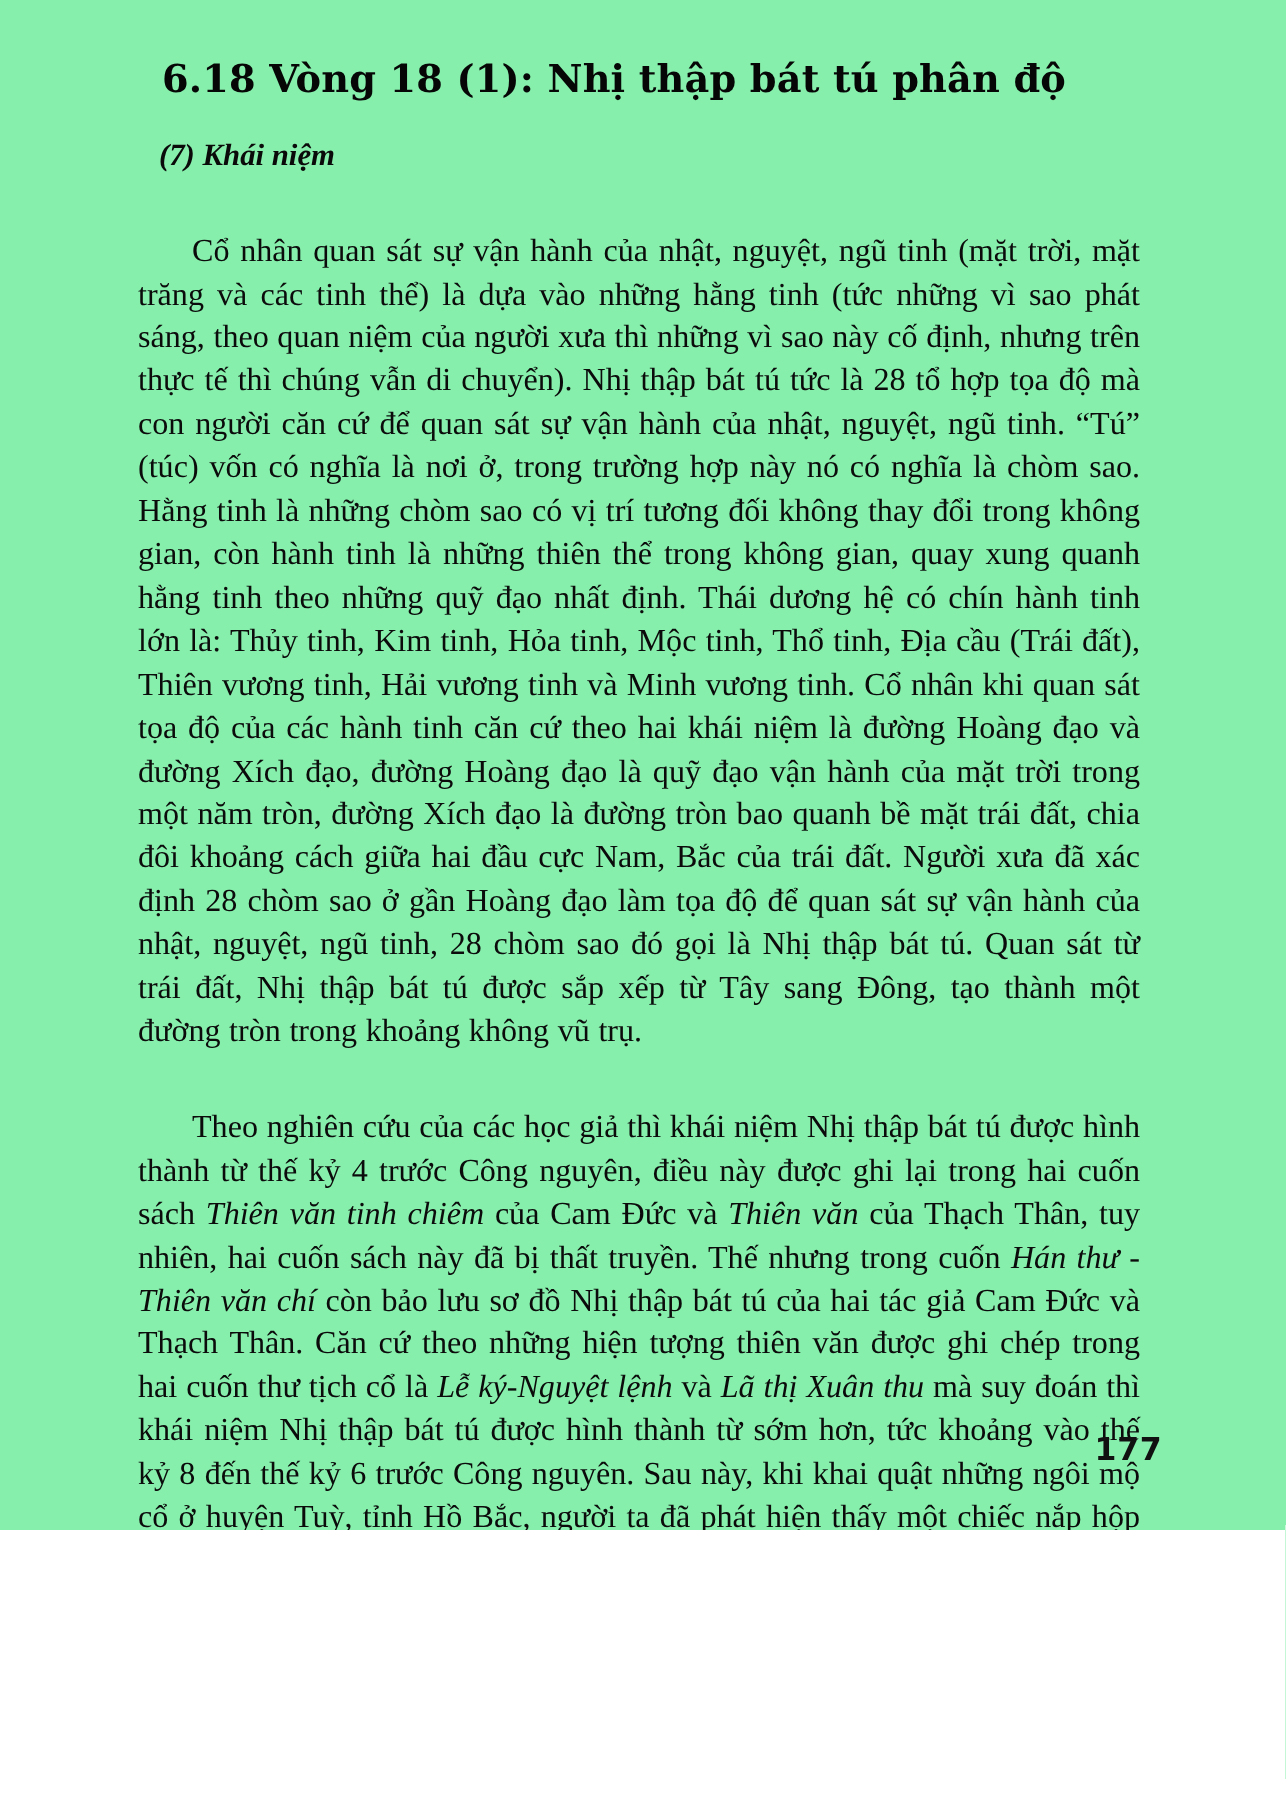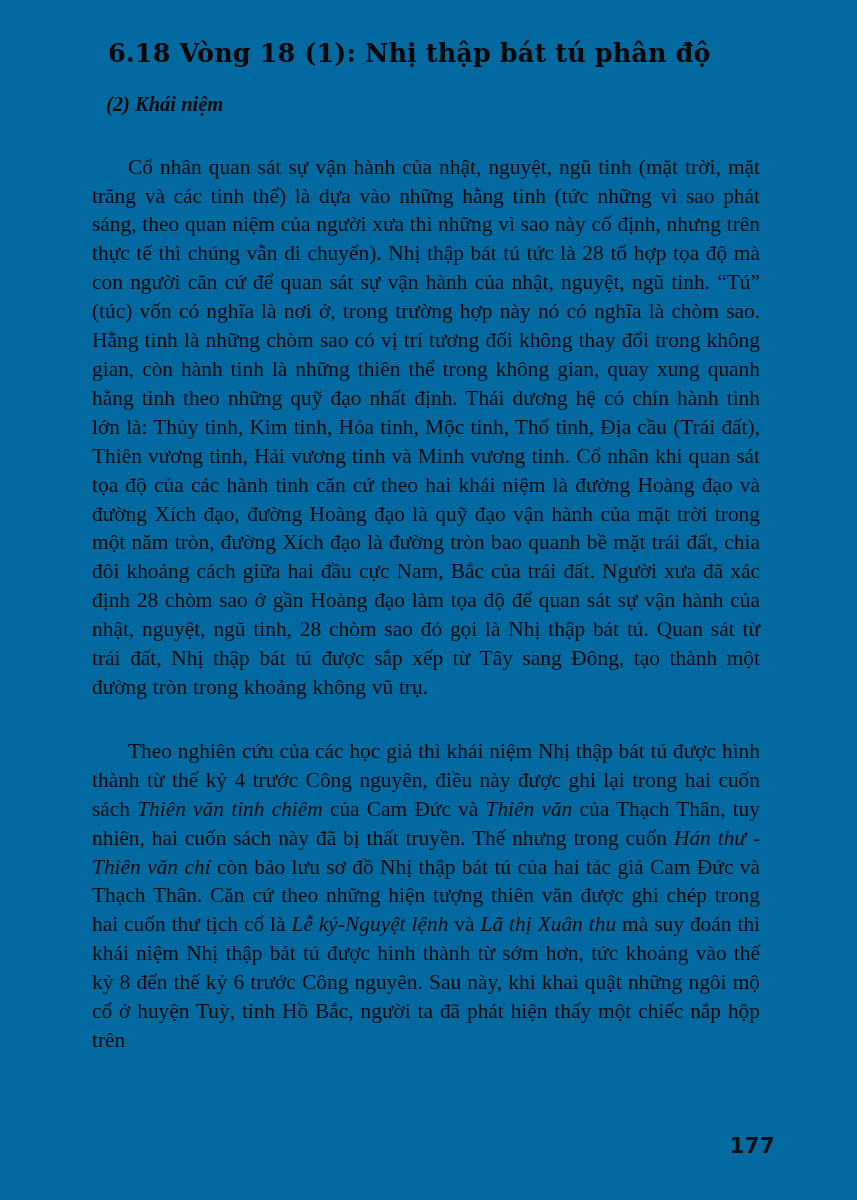--- a/index.html
+++ b/index.html
@@ -3,22 +3,22 @@
 <meta charset="utf-8">
 <style>
   html, body {
     margin: 0;
     padding: 0;
     background: #ffffff;
   }
   .page {
     position: relative;
     width: 857px;
-    height: 1200px;
-    background: #0369a1;
+    height: 1020px;
+    background: #86efac;
     overflow: hidden;
     font-family: "Liberation Serif", "DejaVu Serif", serif;
     color: #0b0b0b;
   }
   .content {
     position: absolute;
     left: 76px;
     top: 0;
     width: 700px;
   }
@@ -71,21 +71,21 @@
   }
 </style>
 </head>
 <body>
 
 <div class="page">
   <div class="content">
 
     <h1 class="heading">6.18 Vòng 18 (1): Nhị thập bát tú phân độ</h1>
 
-    <h2 class="subheading">(2) Khái niệm</h2>
+    <h2 class="subheading">(7) Khái niệm</h2>
 
     <p class="para first">Cổ nhân quan sát sự vận hành của nhật, nguyệt, ngũ tinh (mặt trời, mặt trăng và các tinh thể) là dựa vào những hằng tinh (tức những vì sao phát sáng, theo quan niệm của người xưa thì những vì sao này cố định, nhưng trên thực tế thì chúng vẫn di chuyển). Nhị thập bát tú tức là 28 tổ hợp tọa độ mà con người căn cứ để quan sát sự vận hành của nhật, nguyệt, ngũ tinh. “Tú” (túc) vốn có nghĩa là nơi ở, trong trường hợp này nó có nghĩa là chòm sao. Hằng tinh là những chòm sao có vị trí tương đối không thay đổi trong không gian, còn hành tinh là những thiên thể trong không gian, quay xung quanh hằng tinh theo những quỹ đạo nhất định. Thái dương hệ có chín hành tinh lớn là: Thủy tinh, Kim tinh, Hỏa tinh, Mộc tinh, Thổ tinh, Địa cầu (Trái đất), Thiên vương tinh, Hải vương tinh và Minh vương tinh. Cổ nhân khi quan sát tọa độ của các hành tinh căn cứ theo hai khái niệm là đường Hoàng đạo và đường Xích đạo, đường Hoàng đạo là quỹ đạo vận hành của mặt trời trong một năm tròn, đường Xích đạo là đường tròn bao quanh bề mặt trái đất, chia đôi khoảng cách giữa hai đầu cực Nam, Bắc của trái đất. Người xưa đã xác định 28 chòm sao ở gần Hoàng đạo làm tọa độ để quan sát sự vận hành của nhật, nguyệt, ngũ tinh, 28 chòm sao đó gọi là Nhị thập bát tú. Quan sát từ trái đất, Nhị thập bát tú được sắp xếp từ Tây sang Đông, tạo thành một đường tròn trong khoảng không vũ trụ.</p>
 
     <p class="para second">Theo nghiên cứu của các học giả thì khái niệm Nhị thập bát tú được hình thành từ thế kỷ 4 trước Công nguyên, điều này được ghi lại trong hai cuốn sách <i>Thiên văn tinh chiêm</i> của Cam Đức và <i>Thiên văn</i> của Thạch Thân, tuy nhiên, hai cuốn sách này đã bị thất truyền. Thế nhưng trong cuốn <i>Hán thư - Thiên văn chí</i> còn bảo lưu sơ đồ Nhị thập bát tú của hai tác giả Cam Đức và Thạch Thân. Căn cứ theo những hiện tượng thiên văn được ghi chép trong hai cuốn thư tịch cổ là <i>Lễ ký-Nguyệt lệnh</i> và <i>Lã thị Xuân thu</i> mà suy đoán thì khái niệm Nhị thập bát tú được hình thành từ sớm hơn,  tức khoảng vào thế kỷ 8 đến thế kỷ 6 trước Công nguyên. Sau này, khi khai quật những ngôi mộ cổ ở huyện Tuỳ, tỉnh Hồ Bắc, người ta đã phát hiện thấy một chiếc nắp hộp trên</p>
 
   </div>
 
   <div class="page-number">177</div>
 </div>
 

